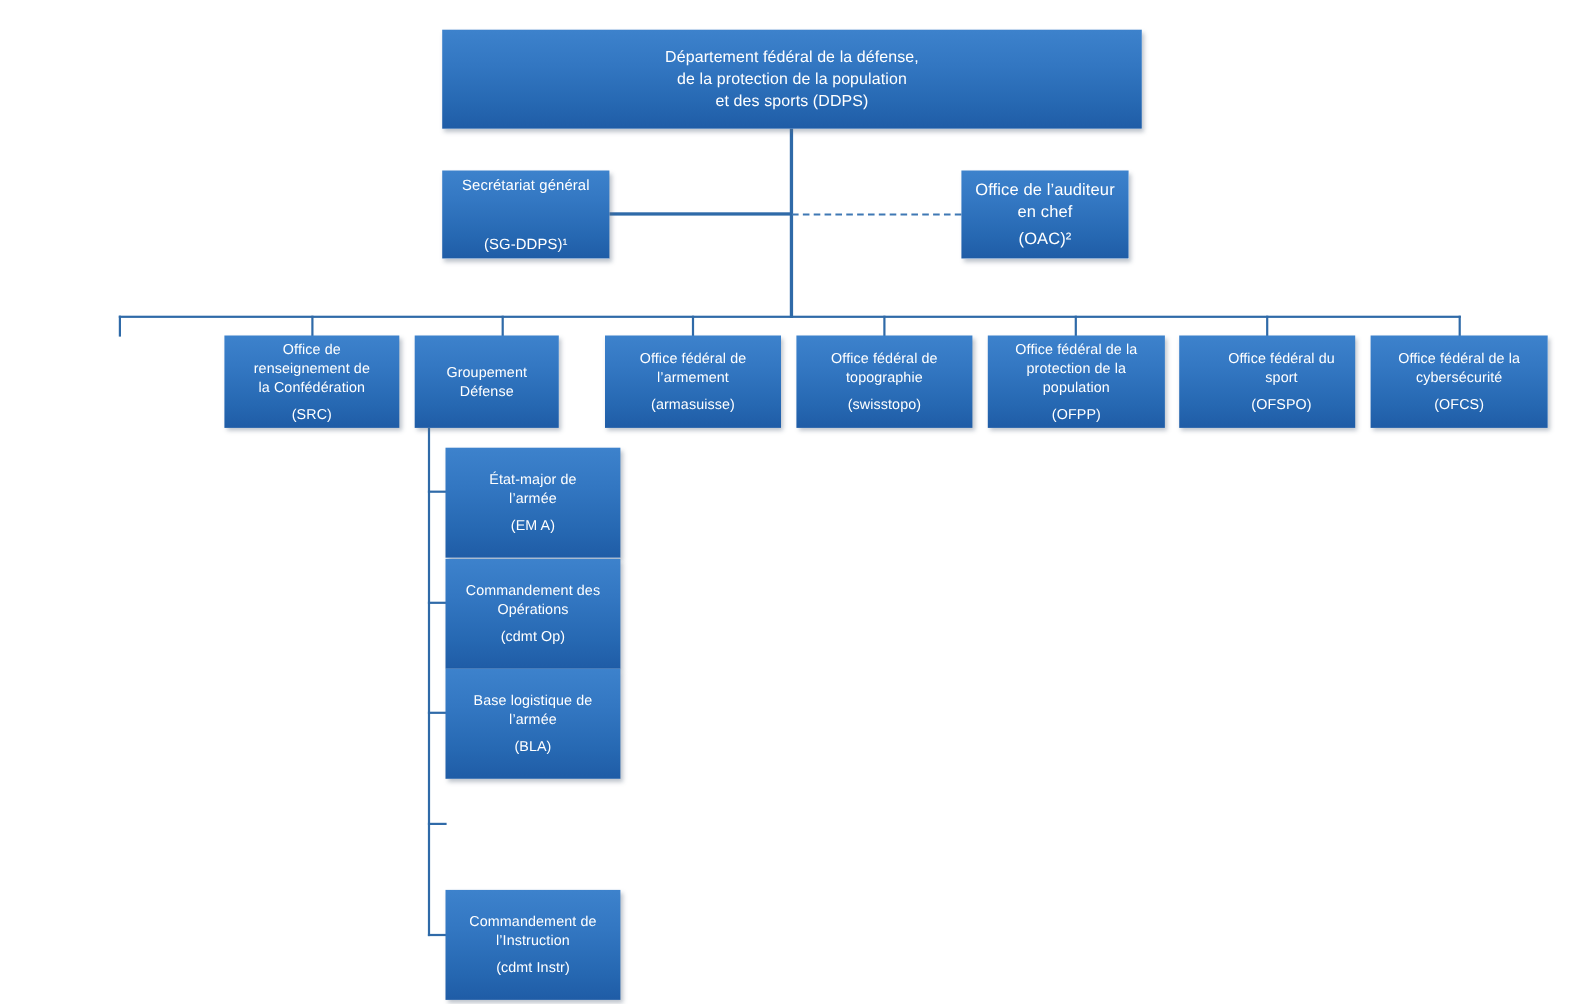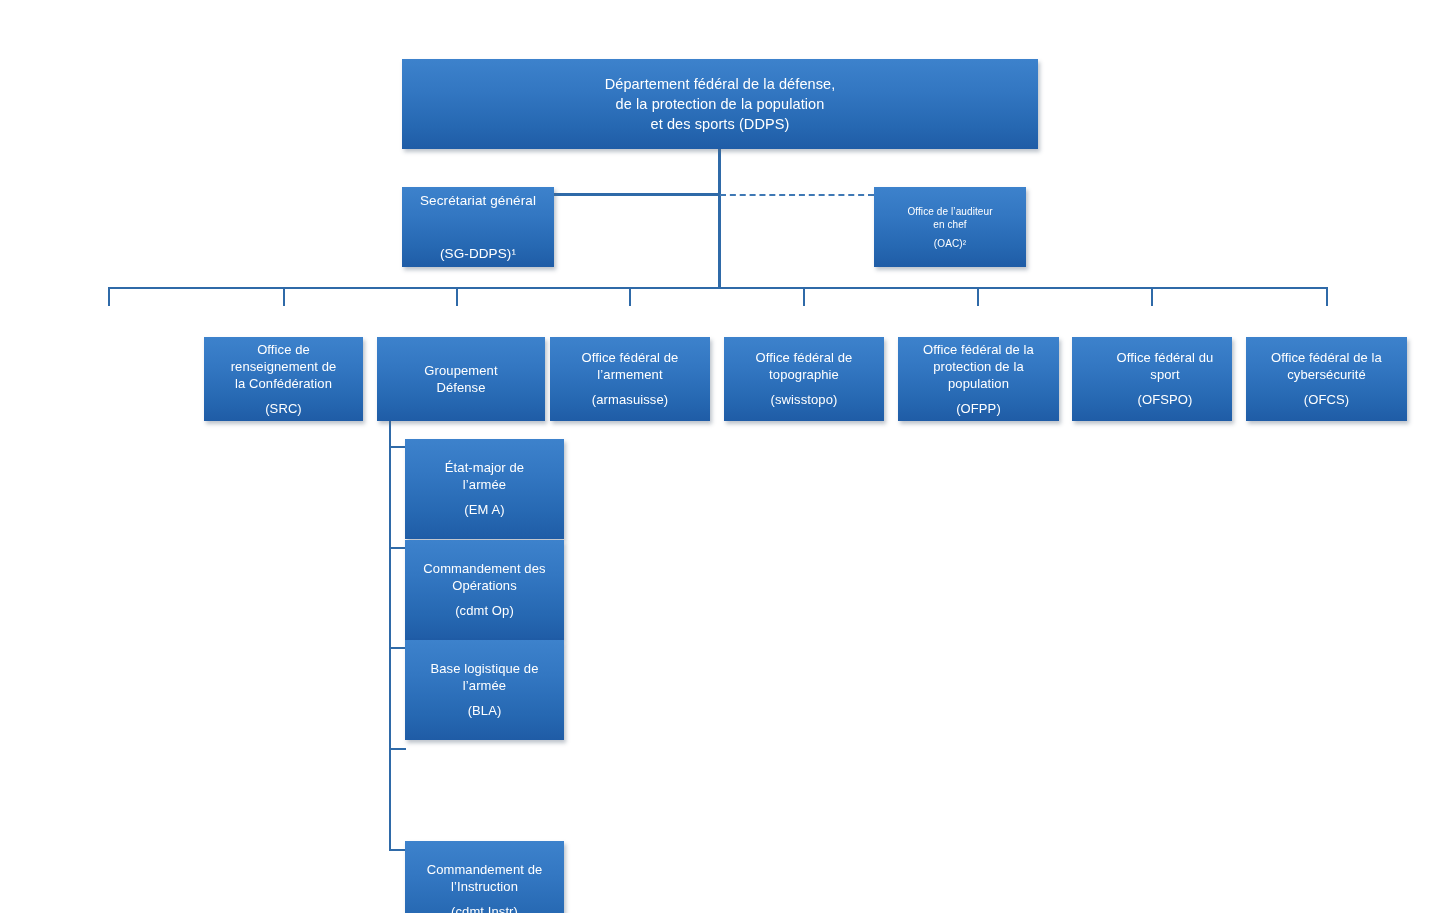--- a/index.html
+++ b/index.html
@@ -44,21 +44,20 @@
     flex-direction: column;
     align-items: center;
     justify-content: center;
     text-align: center;
     color: #ffffff;
     background: linear-gradient(to bottom, #3d82cc 0%, #3377c2 35%, #2668b2 75%, #1f5ca6 100%);
     box-shadow: 2px 3px 4px rgba(90, 105, 125, 0.40);
     padding: 4px 6px;
     line-height: 1.18;
     letter-spacing: 0.1px;
-    margin-top: 32px;
   }
   .node .title {
     display: block;
     white-space: pre-line;
   }
   .node .acr {
     display: block;
     white-space: pre-line;
   }
 
@@ -80,37 +79,37 @@
     height: 80px;
     font-size: 13.5px;
     gap: 28px;
   }
   #node-sg .title { margin-bottom: 9px; }
   #node-oac {
     left: 874px;
     top: 155px;
     width: 152px;
     height: 80px;
-    font-size: 10px;
+    font-size: 15px;
     text-align: center;
   }
   #node-oac .title { line-height: 1.3; margin-bottom: 7px; }
 
   
   .lvl3 {
     top: 305px;
     height: 84px;
     font-size: 13px;
   }
   .lvl3 .title { line-height: 1.3; }
   .lvl3 .acr { margin-top: 8px; }
 
   #node-sepos   { left: 28px;   width: 163px; }
   #node-src     { left: 204px;  width: 159px; }
-  #node-gd      { left: 377px;  width: 168px; }
+  #node-gd      { left: 377px;  width: 131px; }
   #node-armasui { left: 550px;  width: 160px; }
   #node-swisst  { left: 724px;  width: 160px; }
   #node-ofpp    { left: 898px;  width: 161px; }
   #node-ofspo   { left: 1072px; width: 160px; padding-left: 32px; }
   #node-ofcs    { left: 1246px; width: 161px; }
 
   #node-gd .title { line-height: 1.34; }
 
   
   .sub {

